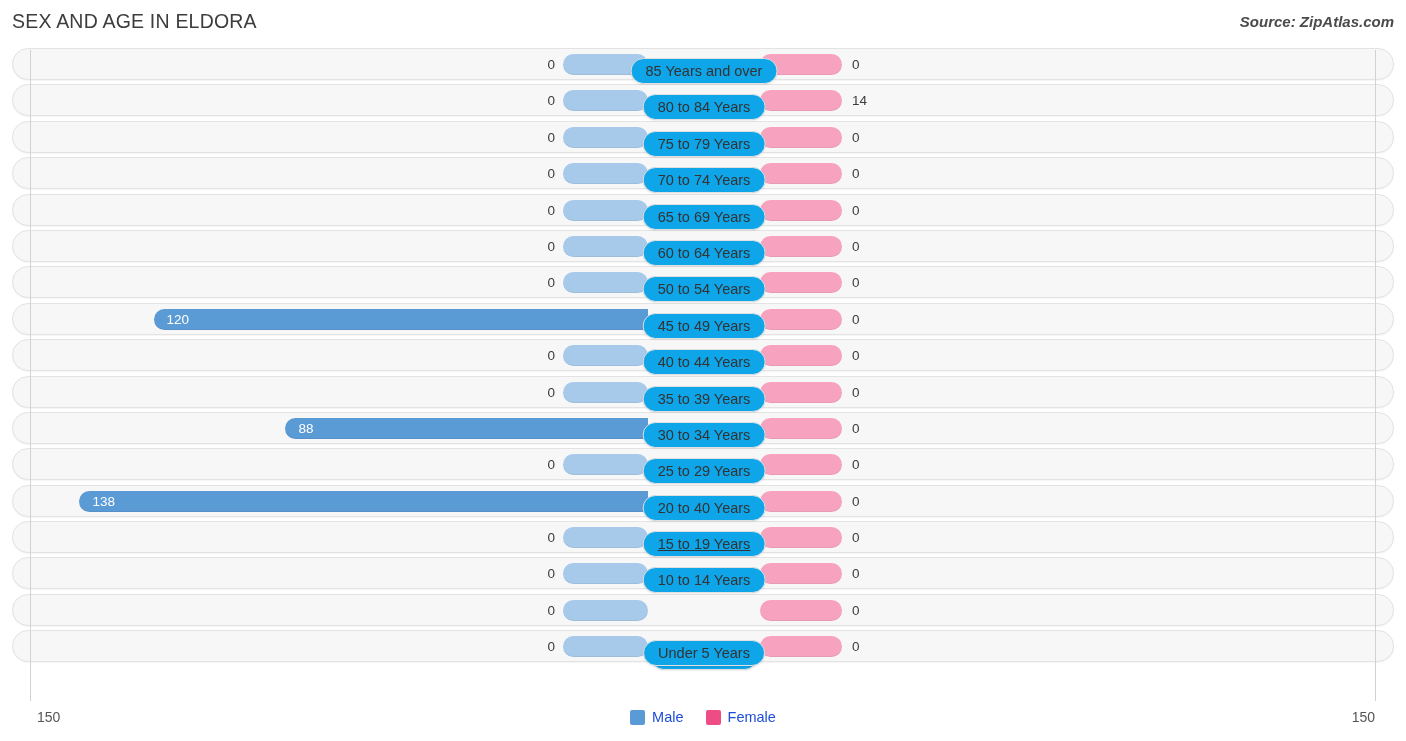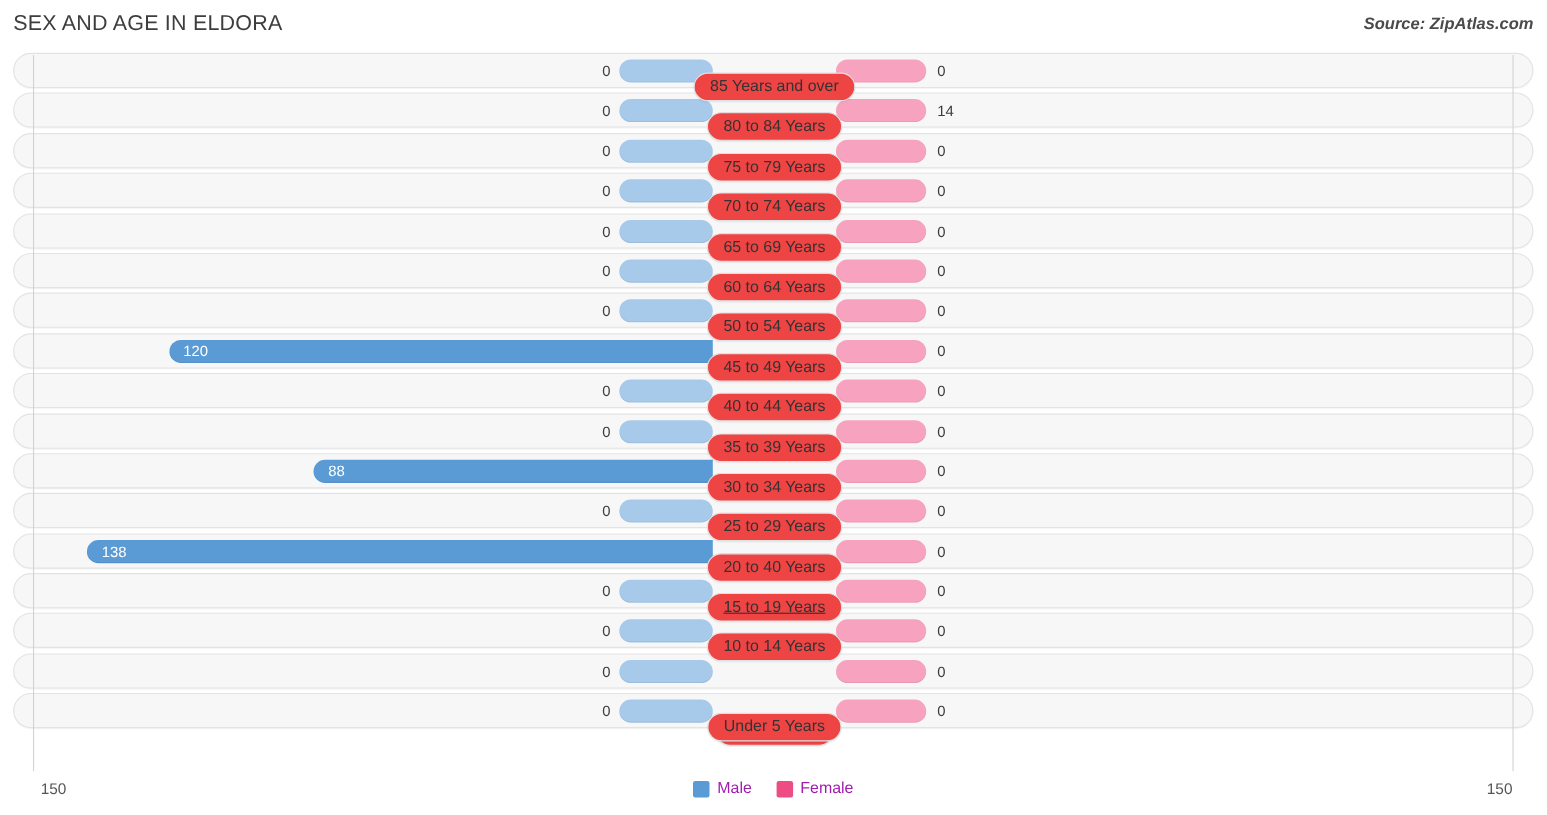--- a/index.html
+++ b/index.html
@@ -117,23 +117,23 @@
   .val-male   { text-align: right; }
   .val-female { text-align: left; }
   .val.inside {
     color: #ffffff;
     font-size: 13.5px;
   }
 
   
   .pill {
     position: absolute;
-    top: 20px;
+    top: 12px;
     height: 26px;
-    background: #ef4444;
+    background: #0ea5e9;
     border: 1px solid #e0e0e0;
     border-radius: 13px;
     display: flex;
     align-items: center;
     justify-content: center;
     font-size: 14.5px;
     color: #333333;
     white-space: nowrap;
     padding: 0 14px;
     z-index: 6;
@@ -168,21 +168,21 @@
     align-items: center;
     gap: 7px;
   }
   .swatch {
     width: 15px; height: 15px;
     border-radius: 2px;
     display: block;
   }
   .legend-label {
     font-size: 14.5px;
-    color: #a21caf;
+    color: #1d4ed8;
     text-align: center;
   }
 </style>
 </head>
 <body>
 
 <div id="page">
 
   <div class="header">
     <div class="title">SEX AND AGE IN ELDORA</div>

